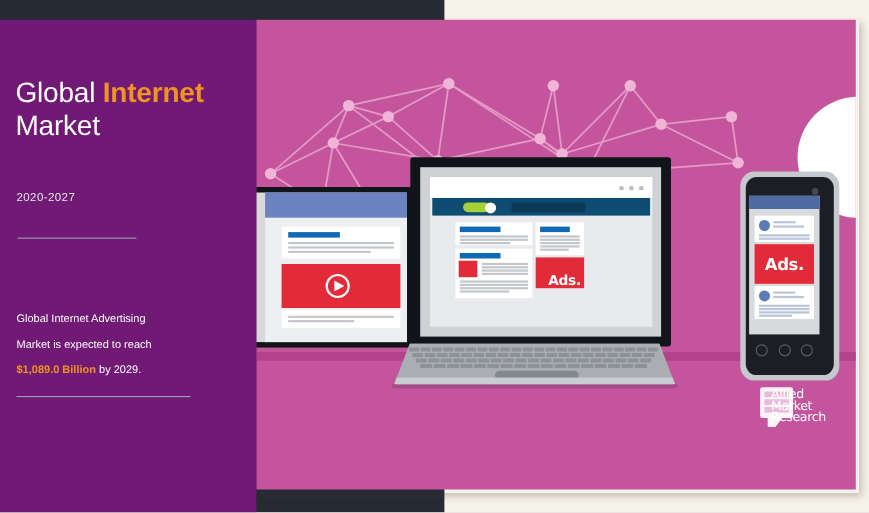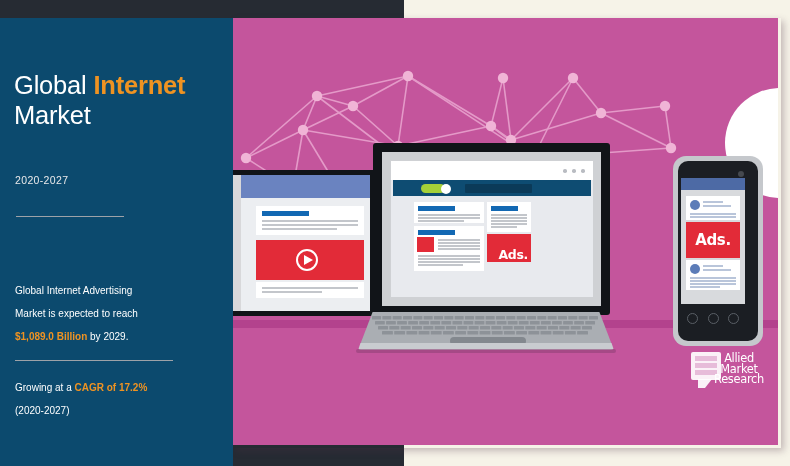--- a/index.html
+++ b/index.html
@@ -21,21 +21,21 @@
     position: absolute;
     left: 0; top: 0;
     width: 404px; height: 466px;
     background: #262b33;
   }
   
   #left-panel-lower {
     position: absolute;
     left: 0; top: 18px;
     width: 233px; height: 448px;
-    background: #0c4a6e;
+    background: #701a75;
     z-index: 6;
   }
 
   #title-block {
     position: absolute;
     left: 14px; top: 52px;
     width: 215px;
   }
   .title-line {
     font-size: 25.5px;
@@ -449,21 +449,20 @@
   .logo-bar {
     position: absolute;
     left: 4px;
     width: 22px; height: 5px;
     background: #e7bcd9;
   }
   #logo-text {
     position: absolute;
     left: 10px; top: 1px;
     width: 76px;
-    text-align: center;
   }
   .logo-line {
     font-size: 11.4px;
     line-height: 10.6px;
     color: #ffffff;
     font-weight: normal;
     letter-spacing: -0.3px;
     white-space: nowrap;
     font-family: "DejaVu Sans", sans-serif;
   }
@@ -544,24 +543,20 @@
     <div id="rule-1"></div>
 
     <div id="para-1">
       <div class="para-line">Global Internet Advertising</div>
       <div class="para-line">Market is expected to reach</div>
       <div class="para-line"><b>$1,089.0 Billion</b><span> by 2029.</span></div>
     </div>
 
     <div id="rule-2"></div>
 
-    <div id="para-2">
-      <div class="para-line"><span>Growing at a </span><b>CAGR of 17.2%</b></div>
-      <div class="para-line">(2020-2027)</div>
-    </div>
   </div>
 
   <div id="monitor">
     <div id="monitor-bezel"></div>
     <div id="monitor-screen">
       <div id="mon-header"></div>
       <div id="mon-body">
         <div class="mon-card" id="mon-card-1">
           <div class="mon-blue-bar"></div>
           <div class="tline" style="left:6px;top:14px;width:96px;"></div>

